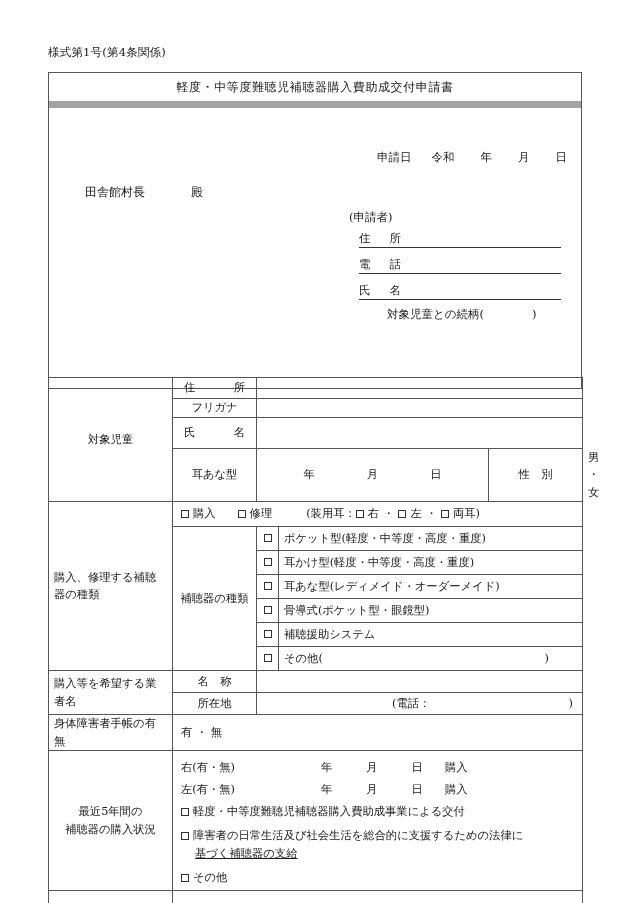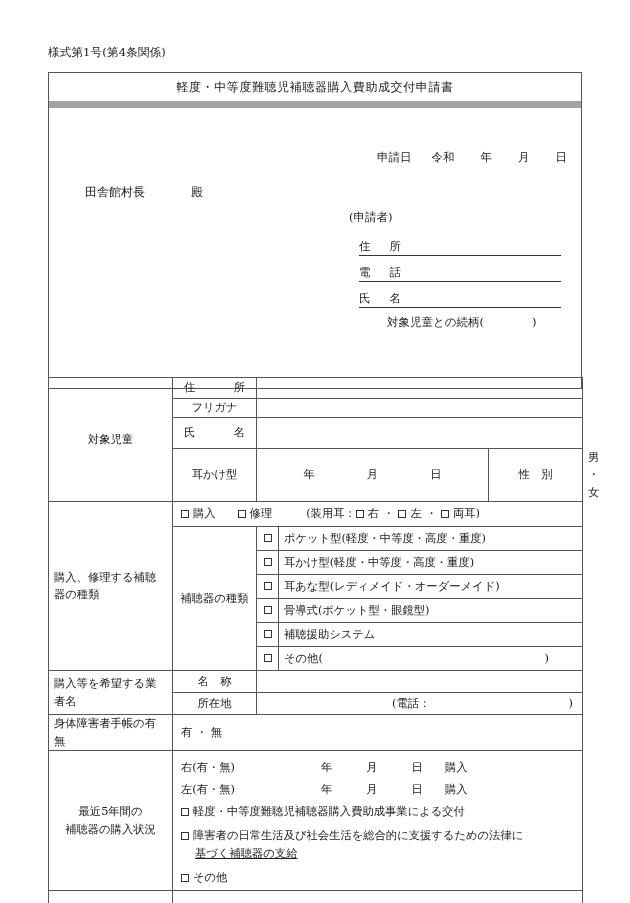--- a/index.html
+++ b/index.html
@@ -75,21 +75,21 @@
   .mayor-line .sp { display: inline-block; width: 46px; }
 
   .applicant-block {
     position: absolute;
     left: 252px;
     top: 102px;
     width: 260px;
     font-size: 11.5px;
   }
   .applicant-label {
-    margin-bottom: 14px;
+    margin-bottom: 6px;
     padding-left: 48px;
   }
   .field-row {
     display: flex;
     align-items: flex-end;
     margin-bottom: 9px;
     padding-left: 58px;
   }
   .field-name {
     width: 42px;
@@ -274,21 +274,21 @@
         <td class="ctr" style="height:30px">
           <span class="spread">
             <span>氏</span>
             <span>名</span>
           </span>
         </td>
         <td colspan="4"></td>
       </tr>
 
       <tr>
-        <td class="ctr" style="height:23px">耳かけ型</td>
+        <td class="ctr" style="height:23px">耳あな型</td>
         <td colspan="3" class="ctr">
           <span>年</span><span class="inline-gap-xl"></span><span>月</span><span class="inline-gap-xl"></span><span>日</span>
         </td>
         <td class="ctr">性　別</td>
         <td class="ctr gender-spread">男 ・ 女</td>
       </tr>
 
       <tr>
         <td rowspan="7" class="lbl-left">購入、修理する補聴器の種類</td>
         <td colspan="5" class="cell-pad" style="height:24px">

